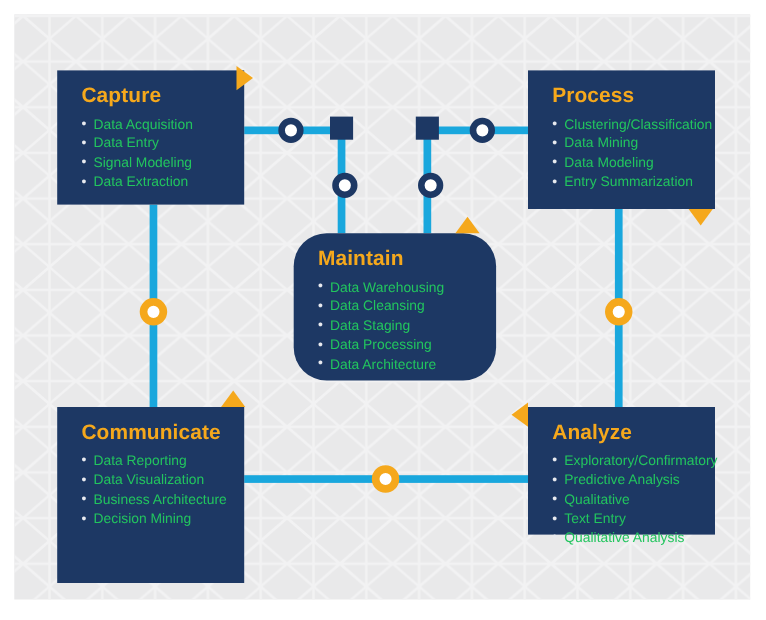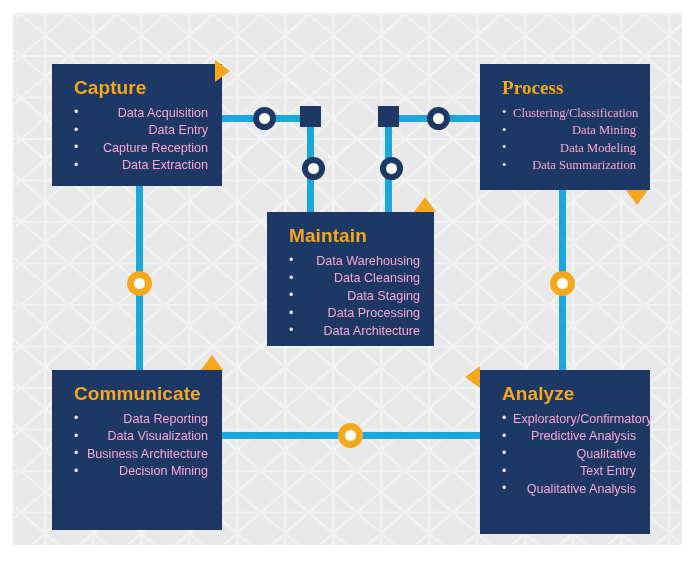--- a/index.html
+++ b/index.html
@@ -83,27 +83,26 @@
     margin: 0 0 6px 0;
     letter-spacing: .1px;
     line-height: 1.1;
   }
   .box ul {
     list-style: none;
     margin: 0;
     padding: 0;
   }
   .box li {
-    color: #f9a8d4;
+    color: #22c55e;
     font-size: 12.6px;
     line-height: 17.5px;
     white-space: nowrap;
     position: relative;
     padding-left: 11px;
-    text-align: right;
   }
   .box li::before {
     content: "\2022";
     position: absolute;
     left: 0;
     top: -0.5px;
     color: #e8eaef;
   }
 
   
@@ -182,38 +181,38 @@
 
   <div class="dot amber" style="left:127px; top:271px;"></div>
   <div class="dot amber" style="left:550px; top:271px;"></div>
   <div class="dot amber" style="left:338px; top:423px;"></div>
 
   <div class="box" id="box-capture" style="left:52px; top:64px; width:170px; height:122px;">
     <p class="title">Capture</p>
     <ul>
       <li>Data Acquisition</li>
       <li>Data Entry</li>
-      <li>Capture Reception</li>
+      <li>Signal Modeling</li>
       <li>Data Extraction</li>
     </ul>
   </div>
   <div class="tri right" style="left:215px; top:60px;"></div>
 
-  <div class="box" id="box-process" style="left:480px; top:64px; width:170px; height:126px;font-family:Liberation Serif, serif;">
+  <div class="box" id="box-process" style="left:480px; top:64px; width:170px; height:126px;">
     <p class="title">Process</p>
     <ul>
       <li>Clustering/Classification</li>
       <li>Data Mining</li>
       <li>Data Modeling</li>
-      <li>Data Summarization</li>
+      <li>Entry Summarization</li>
     </ul>
   </div>
   <div class="tri down" style="left:626px; top:190px;"></div>
 
-  <div class="box" id="box-maintain" style="left:267px; top:212px; width:167px; height:134px;">
+  <div class="box" id="box-maintain" style="left:267px; top:212px; width:184px; height:134px;border-radius:30px;">
     <p class="title">Maintain</p>
     <ul>
       <li>Data Warehousing</li>
       <li>Data Cleansing</li>
       <li>Data Staging</li>
       <li>Data Processing</li>
       <li>Data Architecture</li>
     </ul>
   </div>
   <div class="tri up" style="left:414px; top:197px;"></div>
@@ -222,21 +221,21 @@
     <p class="title">Communicate</p>
     <ul>
       <li>Data Reporting</li>
       <li>Data Visualization</li>
       <li>Business Architecture</li>
       <li>Decision Mining</li>
     </ul>
   </div>
   <div class="tri up" style="left:201px; top:355px;"></div>
 
-  <div class="box" id="box-analyze" style="left:480px; top:370px; width:170px; height:164px;">
+  <div class="box" id="box-analyze" style="left:480px; top:370px; width:170px; height:116px;">
     <p class="title">Analyze</p>
     <ul>
       <li>Exploratory/Confirmatory</li>
       <li>Predictive Analysis</li>
       <li>Qualitative</li>
       <li>Text Entry</li>
       <li>Qualitative Analysis</li>
     </ul>
   </div>
   <div class="tri left" style="left:465px; top:366px;"></div>

